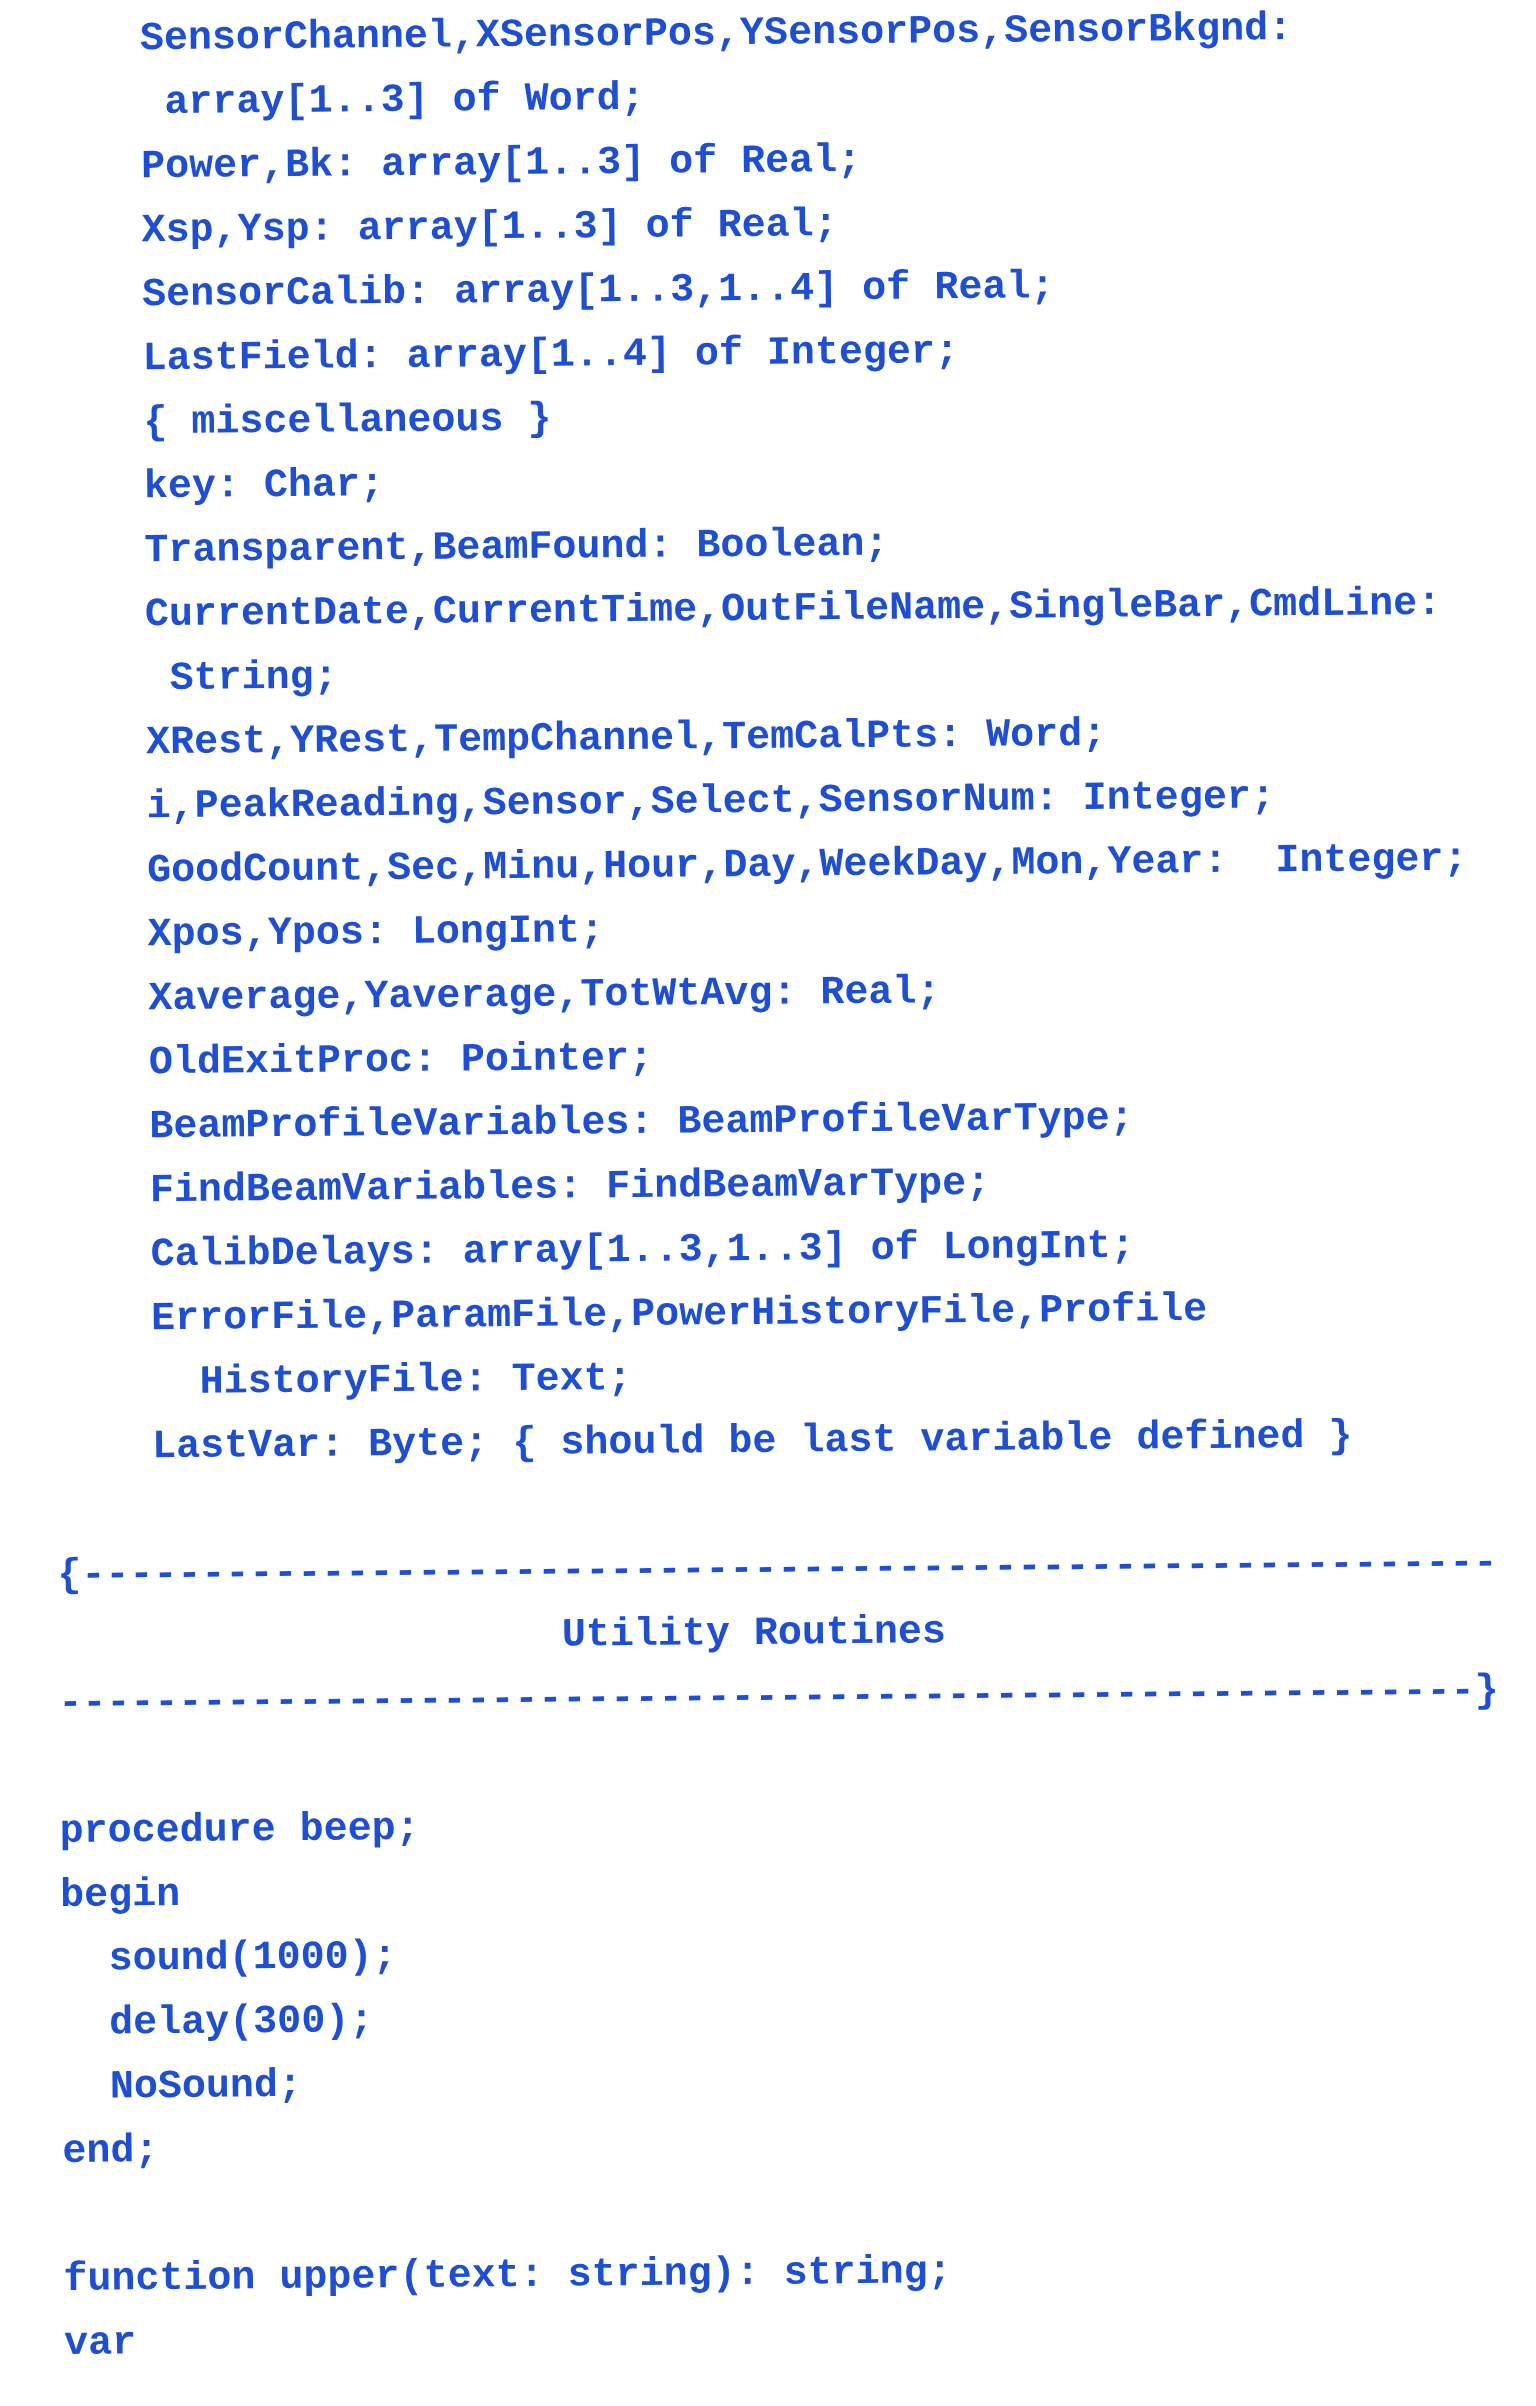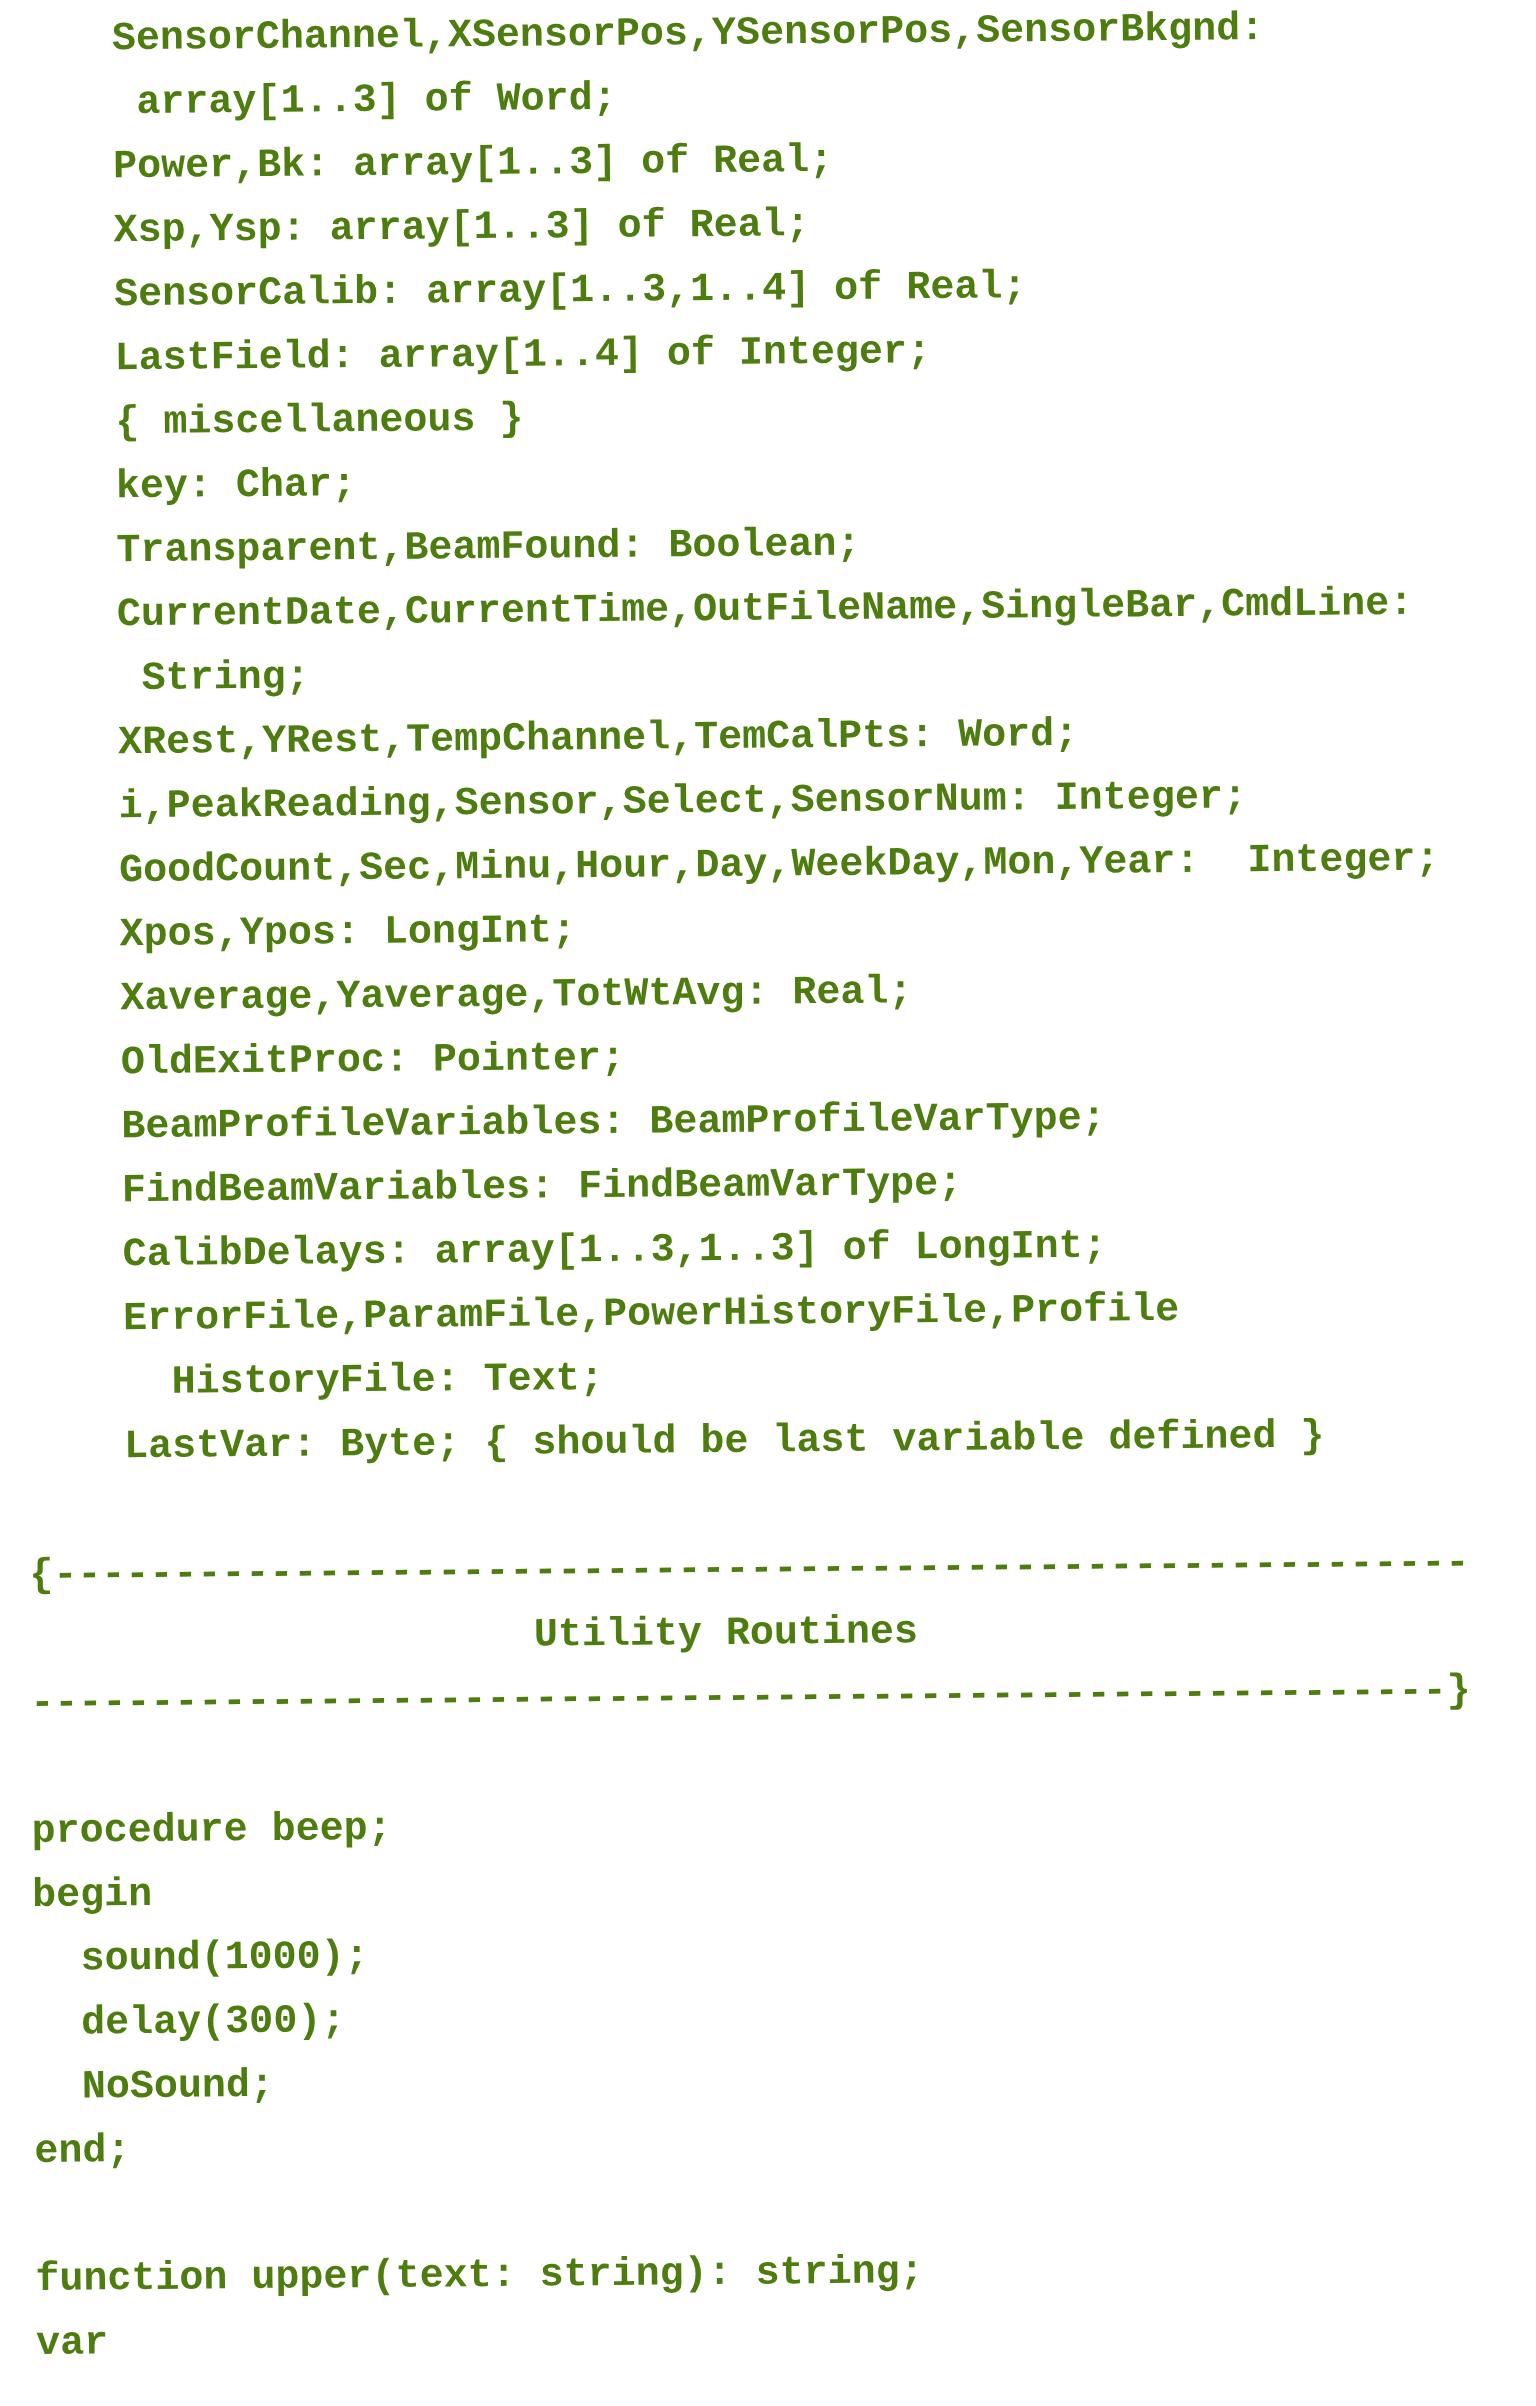--- a/index.html
+++ b/index.html
@@ -10,21 +10,22 @@
   body {
     width: 1537px;
     height: 2407px;
     overflow: hidden;
     position: relative;
   }
   .page {
     position: absolute;
     inset: 0;
     background: #ffffff;
-    color: #4d7c0f;
+    color: #1d4ed8;
+    margin-left: 28px;
   }
   .listing {
     position: absolute;
     left: 26px;
     top: 7.5px;
     right: 0;
     font-family: "Liberation Mono", "DejaVu Sans Mono", monospace;
     font-size: 40px;
     font-weight: 700;
     line-height: 64px;

